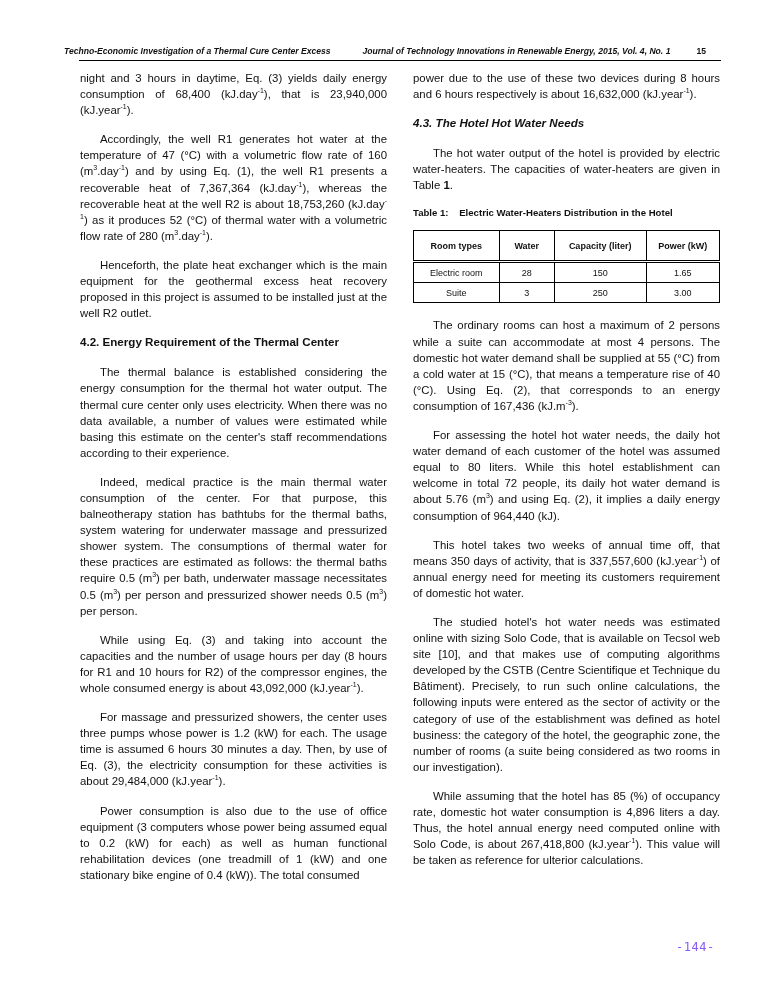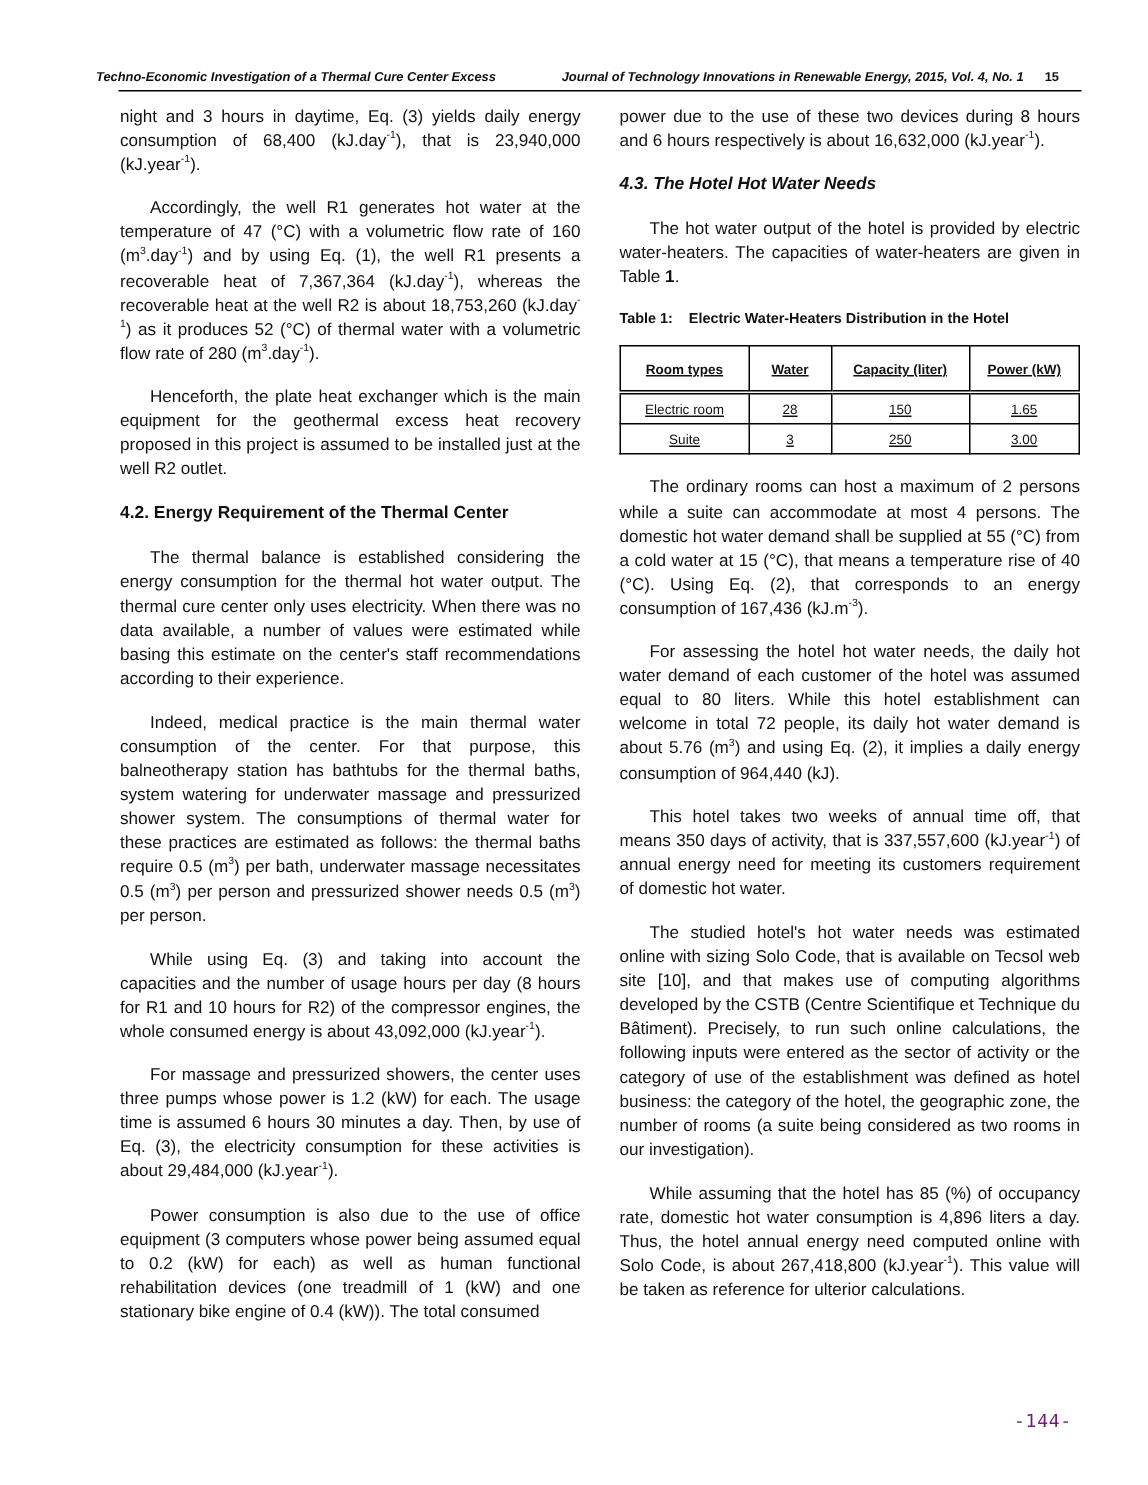--- a/index.html
+++ b/index.html
@@ -1,35 +1,35 @@
 <!DOCTYPE html>
 <html><head>
 <meta charset="utf-8">
 <style>
   html, body { margin: 0; padding: 0; background: #ffffff; }
   body { width: 765px; height: 990px; position: relative; overflow: hidden; color: #111; font-family: "Liberation Sans", sans-serif; }
   .header { position: absolute; left: 64px; top: 44px; width: 642px; height: 14px; font-size: 8.6px; font-style: italic; font-weight: bold; display: flex; justify-content: space-between; align-items: center; }
-  .header .right { display: flex; gap: 4px; }
+  .header .right { display: flex; gap: 16px; }
   .header .pg { font-style: normal; margin-left: 10px; text-align: center; }
   .header-rule { position: absolute; left: 79px; top: 60px; width: 642px; height: 0; border-top: 1.2px solid #000; }
   .col { position: absolute; top: 70px; width: 307px; font-size: 11.4px; line-height: 16.1px; }
   .col.left { left: 80px; }
   .col.right { left: 413px; }
   p { margin: 0 0 13px 0; text-align: justify; text-indent: 20px; }
   p.cont { text-indent: 0; }
   sup { font-size: 7px; line-height: 0; vertical-align: 5px; }
   h3 { font-size: 11.6px; font-weight: bold; margin: 0 0 14px 0; line-height: 16px; }
   h3.italic { font-style: italic; }
   .tcap { font-size: 9.6px; font-weight: bold; margin: 0 0 10px 0; line-height: 14px; }
   .tcap .lbl { margin-right: 8px; margin-top: 11px; }
-  table { border-collapse: collapse; width: 307px; font-size: 9px; margin-bottom: 14px; text-decoration: underline; }
+  table { border-collapse: collapse; width: 307px; font-size: 9px; margin-bottom: 14px; }
   th, td { border: 1px solid #000; text-align: center; }
   th { font-weight: bold; height: 27px; border-bottom: 3px double #000; }
   td { height: 17px; }
-  .footer { position: absolute; left: 676px; top: 940px; font-family: "DejaVu Sans Mono", monospace; font-size: 12px; color: #701a75; letter-spacing: 0.5px; }
+  .footer { position: absolute; left: 676px; top: 940px; font-family: "DejaVu Sans Mono", monospace; font-size: 12px; color: #8b5cf6; letter-spacing: 0.5px; }
 </style>
 </head>
 <body>
 
 <div class="header">
   <span>Techno-Economic Investigation of a Thermal Cure Center Excess</span>
   <span class="right">
     <span>Journal of Technology Innovations in Renewable Energy, 2015, Vol. 4, No. 1</span>
     <span class="pg">15</span>
   </span>

